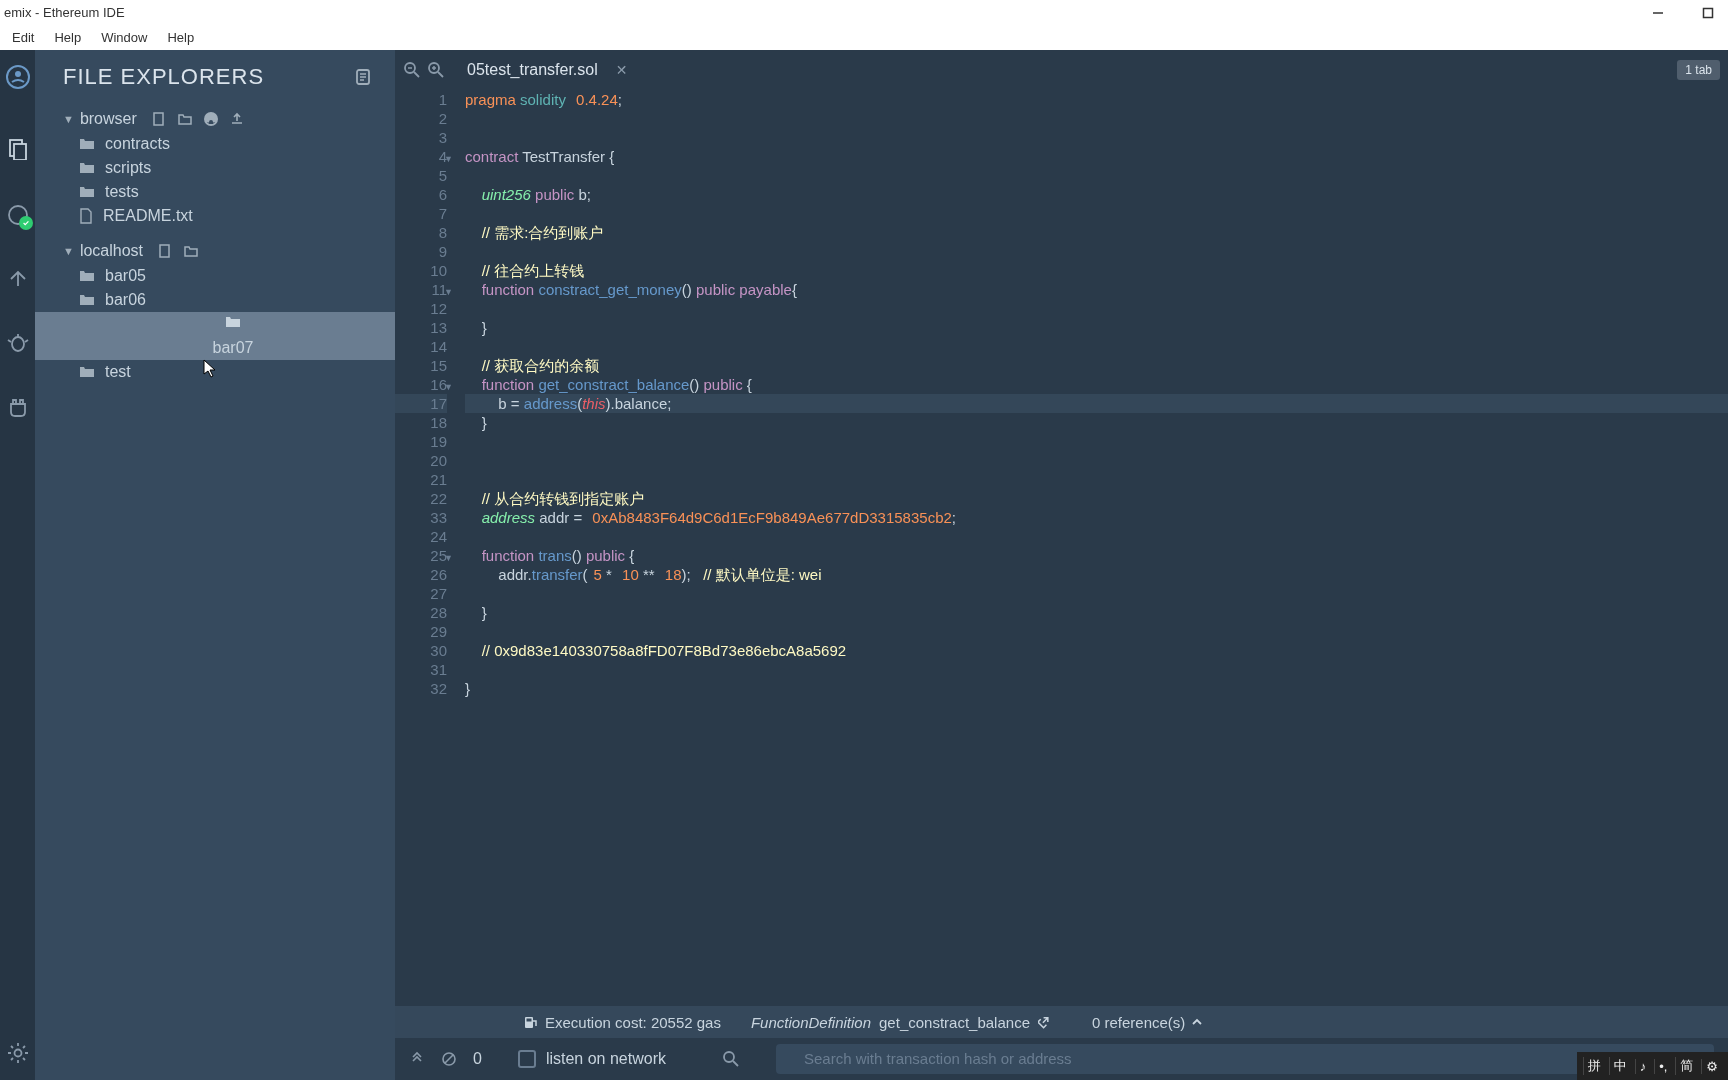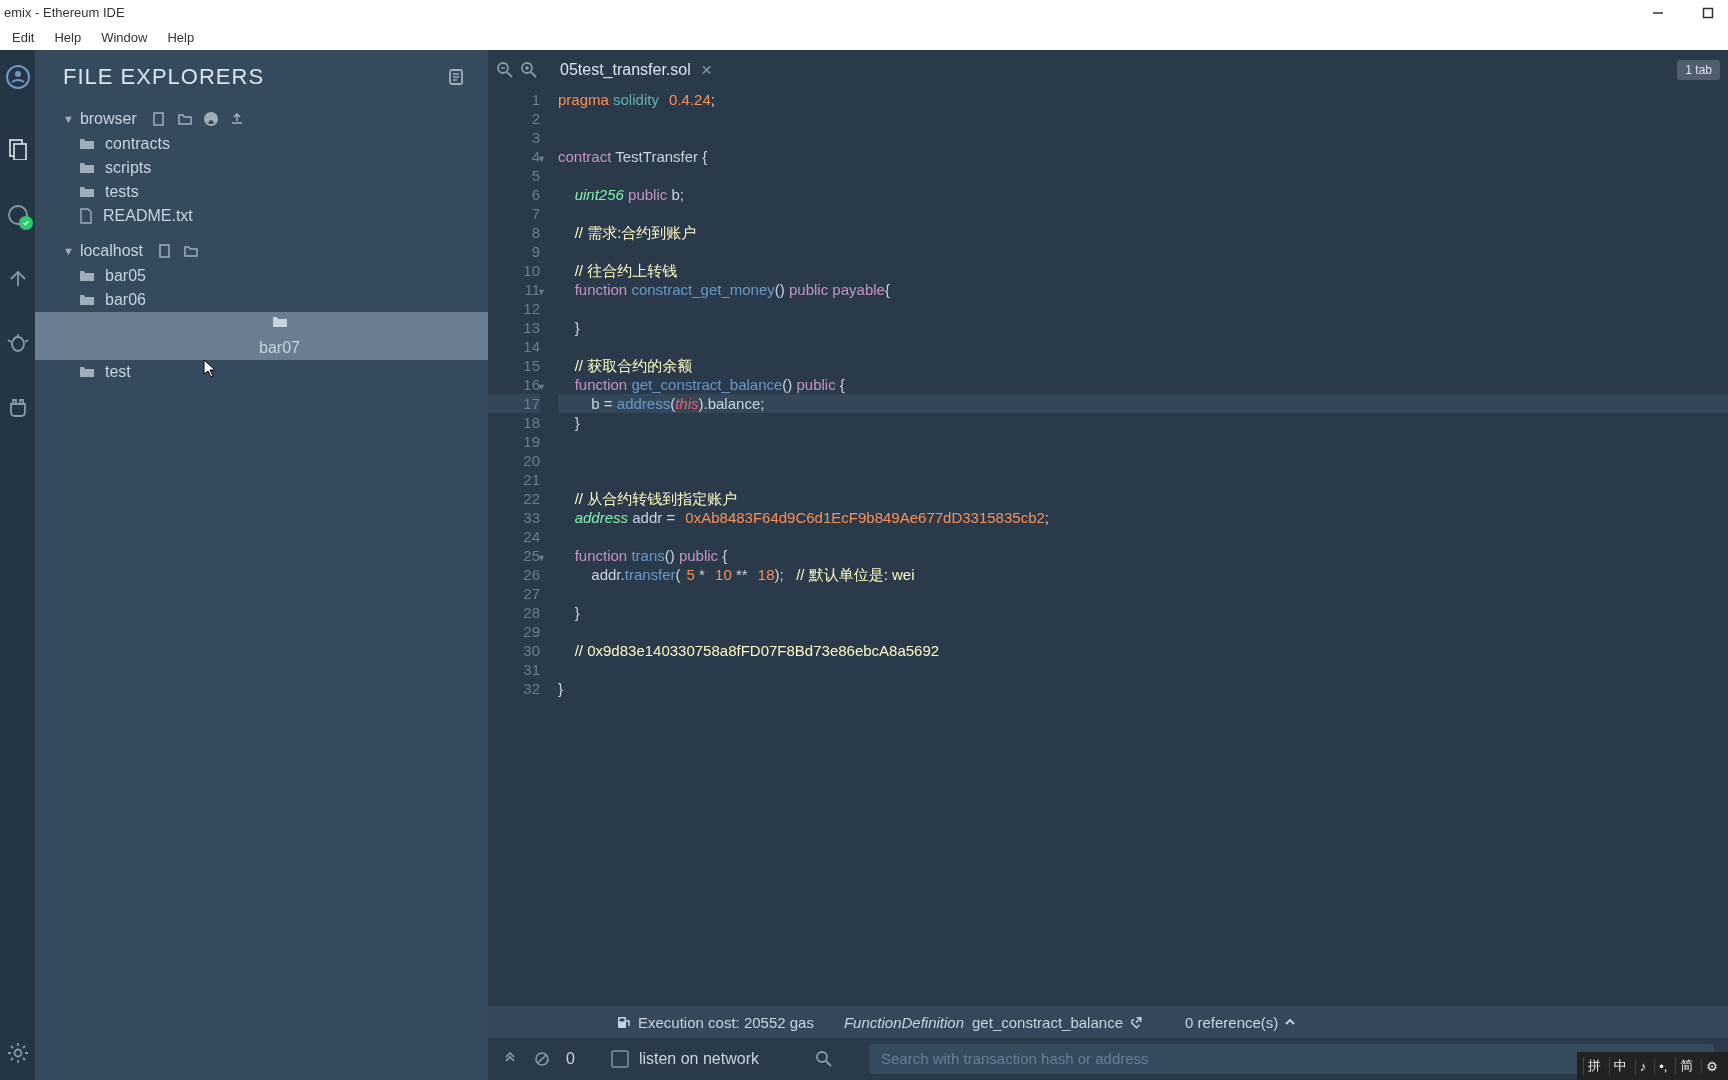--- a/index.html
+++ b/index.html
@@ -18,42 +18,42 @@
 
 .app { display: flex; height: calc(100% - 50px); background: #2a3a4a; }
 
 
 .activitybar { width: 35px; background: #263544; display: flex; flex-direction: column; align-items: center; padding-top: 8px; gap: 18px; }
 .activity-icon { width: 26px; height: 26px; display: flex; align-items: center; justify-content: center; color: #8a9aaa; cursor: pointer; position: relative; }
 .activity-badge { position: absolute; bottom: -2px; right: -2px; width: 14px; height: 14px; background: #2ecc71; border-radius: 50%; display: flex; align-items: center; justify-content: center; }
 .activity-badge svg { width: 8px; height: 8px; }
 
 
-.sidebar { width: 453px; background: #364a5e; color: #dbe4ec; display: flex; flex-direction: column; }
+.sidebar { width: 360px; background: #364a5e; color: #dbe4ec; display: flex; flex-direction: column; }
 .sidebar-header { display: flex; align-items: center; justify-content: space-between; padding: 14px 22px 8px 28px; }
 .sidebar-title { font-size: 22px; font-weight: 400; letter-spacing: 1px; color: #dbe4ec; }
 .sidebar-doc-icon { color: #a0aeba; cursor: pointer; }
 
 .tree { padding: 8px 0; }
 .tree-root { display: flex; align-items: center; padding: 4px 8px 4px 28px; font-size: 16px; color: #c8d4de; gap: 6px; }
 .tree-root-label { flex: 0 0 auto; }
 .tree-root-actions { display: flex; gap: 10px; margin-left: 8px; }
 .tree-root-action { color: #a0aeba; cursor: pointer; }
 .tree-caret { font-size: 11px; color: #a0aeba; }
 
 .tree-item { display: flex; align-items: center; padding: 3px 8px 3px 44px; font-size: 16px; color: #c8d4de; gap: 10px; cursor: pointer; }
 .tree-item.selected { background: #6a7d91; flex-direction: column; }
 .tree-item-icon { color: #a0aeba; }
 
 
 .editor-area { flex: 1; display: flex; flex-direction: column; background: #2a3a4a; min-width: 0; }
 .tabbar { height: 40px; display: flex; align-items: center; background: #2a3a4a; padding: 0 8px; }
 .tab-search { display: flex; gap: 6px; margin-right: 14px; }
 .tab-search-btn { color: #8a9aaa; cursor: pointer; }
-.tab { display: flex; align-items: center; gap: 10px; padding: 6px 8px; font-size: 16px; color: #dbe4ec; }
+.tab { display: flex; align-items: center; gap: 18px; padding: 6px 8px; font-size: 16px; color: #dbe4ec; }
 .tab-close { color: #8a9aaa; cursor: pointer; font-size: 14px; }
 .tab-count { margin-left: auto; background: #505e6d; color: #dbe4ec; font-size: 12px; padding: 3px 8px; border-radius: 3px; }
 
 .editor { flex: 1; display: flex; background: #2a3a4a; font-family: "Consolas", "Monaco", monospace; font-size: 15px; line-height: 19px; overflow: hidden; }
 .gutter { width: 62px; text-align: right; padding-right: 10px; color: #6a7d91; user-select: none; background: #2a3a4a; }
 .gutter-line { height: 19px; position: relative; }
 .fold-marker { position: absolute; right: -6px; top: 3px; font-size: 9px; color: #6a7d91; }
 .code { flex: 1; color: #c8d4de; white-space: pre; padding-left: 8px; }
 .code-line { height: 19px; }
 .current-line { background: #344759; }
@@ -76,21 +76,21 @@
 .status-fn { font-style: italic; margin-left: 30px; display: flex; align-items: center; gap: 8px; }
 .status-refs { margin-left: 40px; display: flex; align-items: center; gap: 6px; }
 
 
 .searchbar { height: 42px; background: #2a3a4a; display: flex; align-items: center; padding: 0 14px; gap: 16px; }
 .search-icon-btn { color: #8a9aaa; cursor: pointer; }
 .search-count { color: #c8d4de; font-size: 16px; }
 .listen-check { display: flex; align-items: center; gap: 10px; margin-left: 20px; }
 .checkbox { width: 18px; height: 18px; border: 2px solid #6a7d91; border-radius: 3px; }
 .listen-label { color: #c8d4de; font-size: 16px; }
-.search-input-wrap { flex: 1; background: #364a5e; border-radius: 4px; padding: 6px 12px; margin-left: 20px; }
+.search-input-wrap { flex: 1; background: #364a5e; border-radius: 4px; padding: 6px 28px; margin-left: 20px; }
 .search-input { width: 100%; background: transparent; border: none; color: #c8d4de; font-size: 15px; outline: none; }
 .search-input::placeholder { color: #6a7d91; }
 
 
 .ime-bar { position: absolute; right: 0; bottom: 0; height: 28px; background: #222; display: flex; align-items: center; padding: 0 6px; gap: 4px; color: #eee; font-size: 13px; }
 .ime-cell { padding: 0 4px; border-left: 1px solid #444; }
 
 svg { display: block; }
 </style>
 </head>

